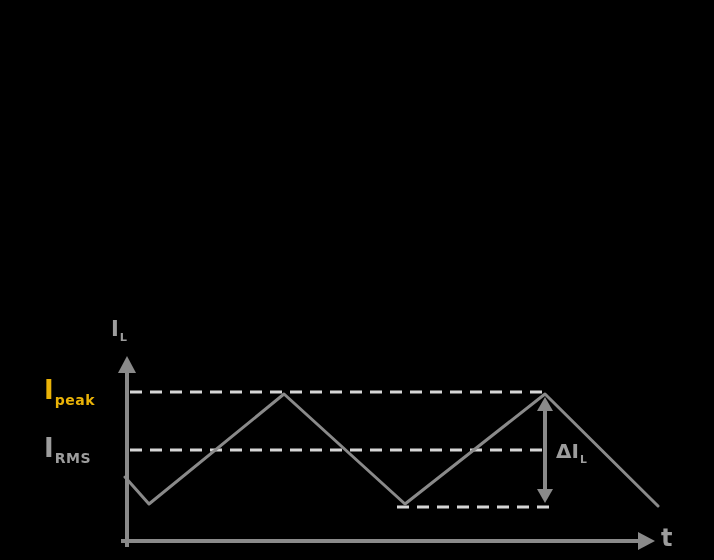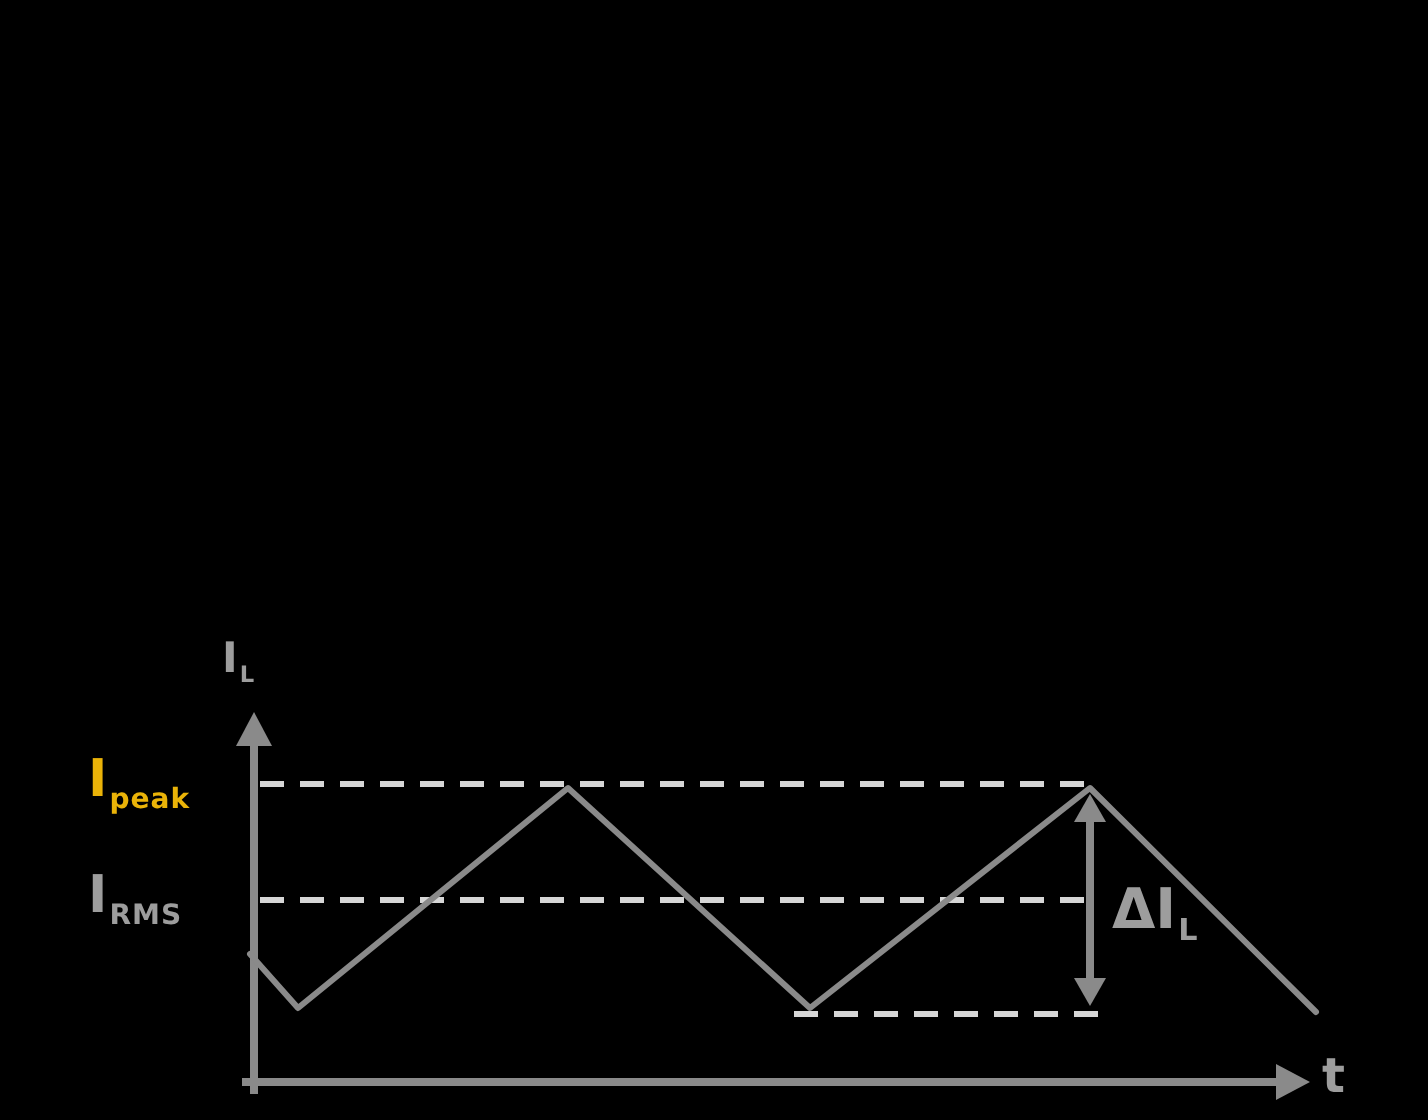--- a/index.html
+++ b/index.html
@@ -23,21 +23,21 @@
     font-size:0.54em;
     position:relative;
     top:0.42em;
     margin-left:1px;
     letter-spacing:0.5px;
   }
   #lbl-yaxis{left:111px;top:319px;font-size:21px;}
   #lbl-peak{left:44px;top:377px;font-size:26px;}
   #lbl-rms{left:44px;top:435px;font-size:26px;}
   #lbl-t{left:661px;top:526px;font-size:24px;}
-  #lbl-ripple{left:556px;top:441px;font-size:28px;}
+  #lbl-ripple{left:556px;top:441px;font-size:20px;}
 </style>
 </head>
 <body style="background: rgb(0, 0, 0);">
 
 <div class="stage">
 
   <svg id="diagram-svg" width="714" height="560" viewBox="0 0 714 560">
       <line x1="127" y1="547" x2="127" y2="371" stroke="#8a8a8a" stroke-width="4"></line>
       <polygon points="127,356 118,373 136,373" fill="#8a8a8a"></polygon>
       <line x1="121" y1="541" x2="640" y2="541" stroke="#8a8a8a" stroke-width="4"></line>

